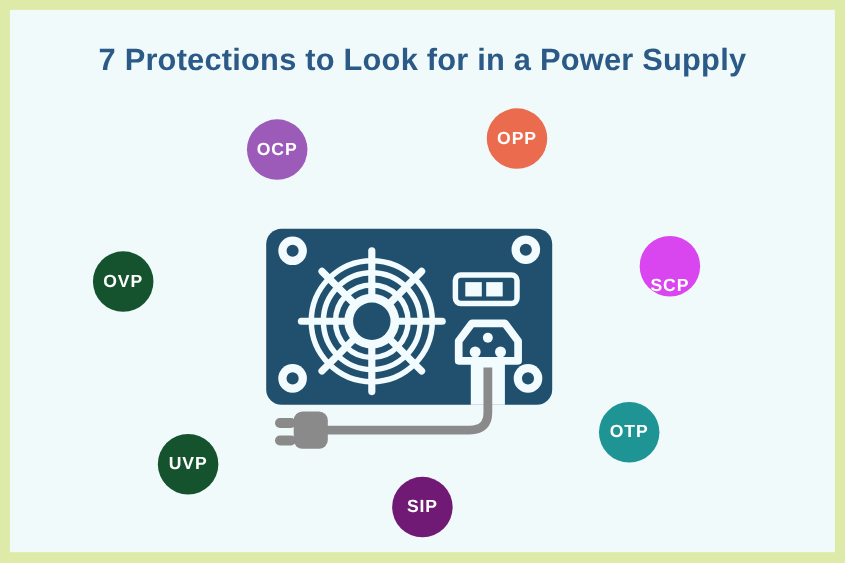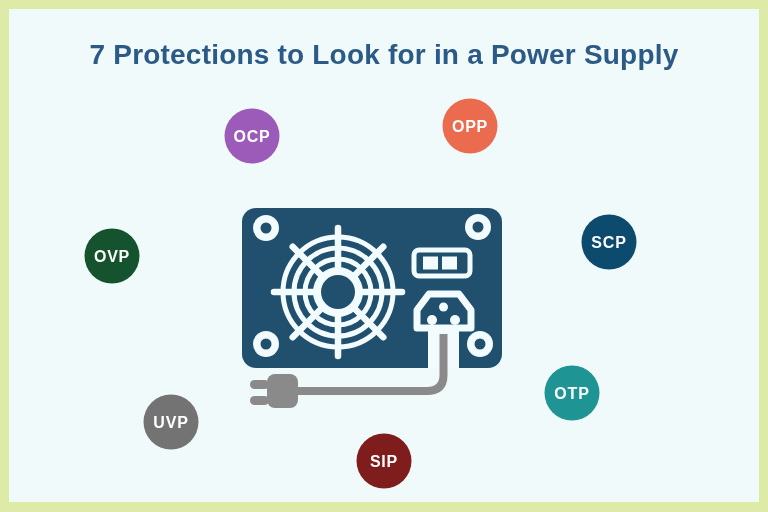--- a/index.html
+++ b/index.html
@@ -58,27 +58,27 @@
 
     <div class="badge badge-opp" style="background: rgb(234, 107, 77); color: rgb(255, 255, 255);">
       <span>OPP</span>
     </div>
     <div class="badge badge-ocp" style="background: rgb(156, 91, 185); color: rgb(255, 255, 255);">
       <span>OCP</span>
     </div>
     <div class="badge badge-ovp" style="background: #14532d; color: rgb(255, 255, 255);">
       <span>OVP</span>
     </div>
-    <div class="badge badge-scp" style="background: #0c4a6e; color: rgb(255, 255, 255);">
+    <div class="badge badge-scp" style="background: #d946ef; color: rgb(255, 255, 255); align-items: flex-end;">
       <span>SCP</span>
     </div>
-    <div class="badge badge-uvp" style="background: #737373; color: rgb(255, 255, 255); align-items: center;">
+    <div class="badge badge-uvp" style="background: #14532d; color: rgb(255, 255, 255); align-items: center;">
       <span>UVP</span>
     </div>
-    <div class="badge badge-sip" style="background: #7f1d1d; color: rgb(255, 255, 255);">
+    <div class="badge badge-sip" style="background: #701a75; color: rgb(255, 255, 255);">
       <span>SIP</span>
     </div>
     <div class="badge badge-otp" style="background: rgb(30, 148, 148); color: #ffffff;">
       <span>OTP</span>
     </div>
 
     <svg class="psu" viewBox="0 0 290 225">
 
       <rect x="12" y="8" width="260" height="160" rx="14" class="navy" fill="#21506F"></rect>
 

